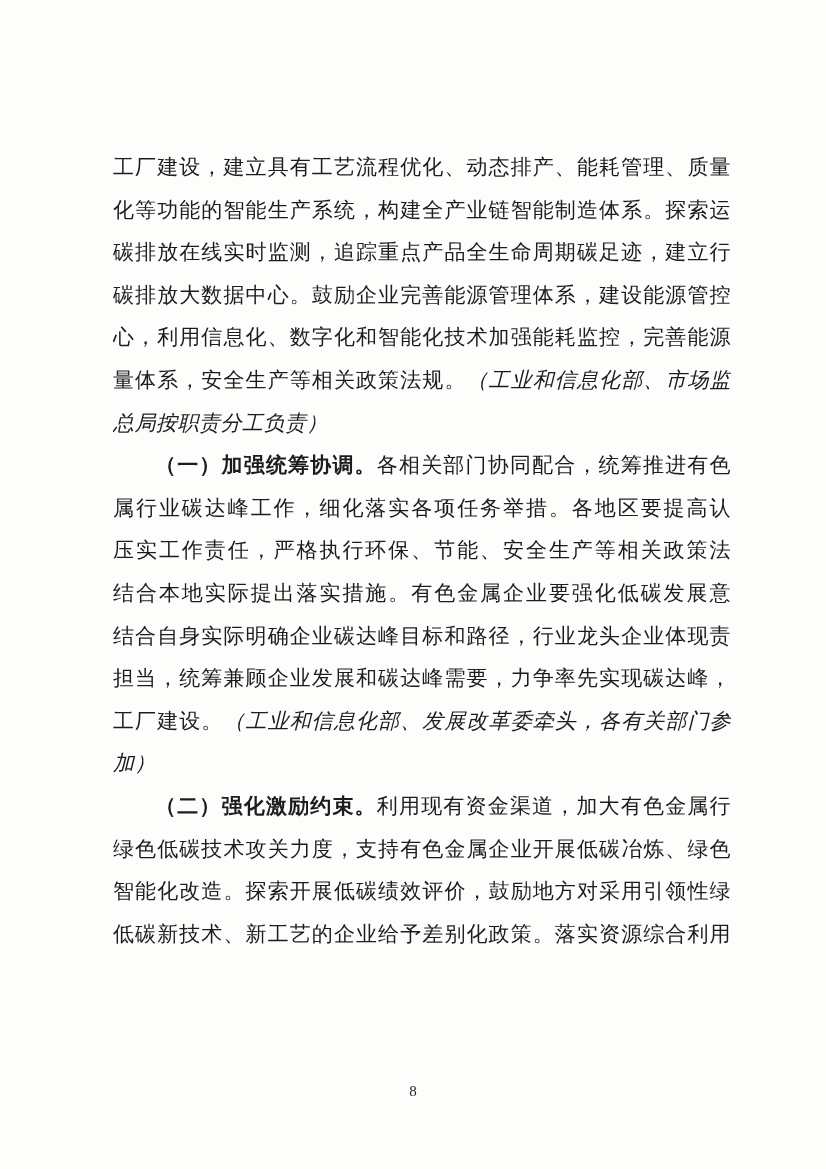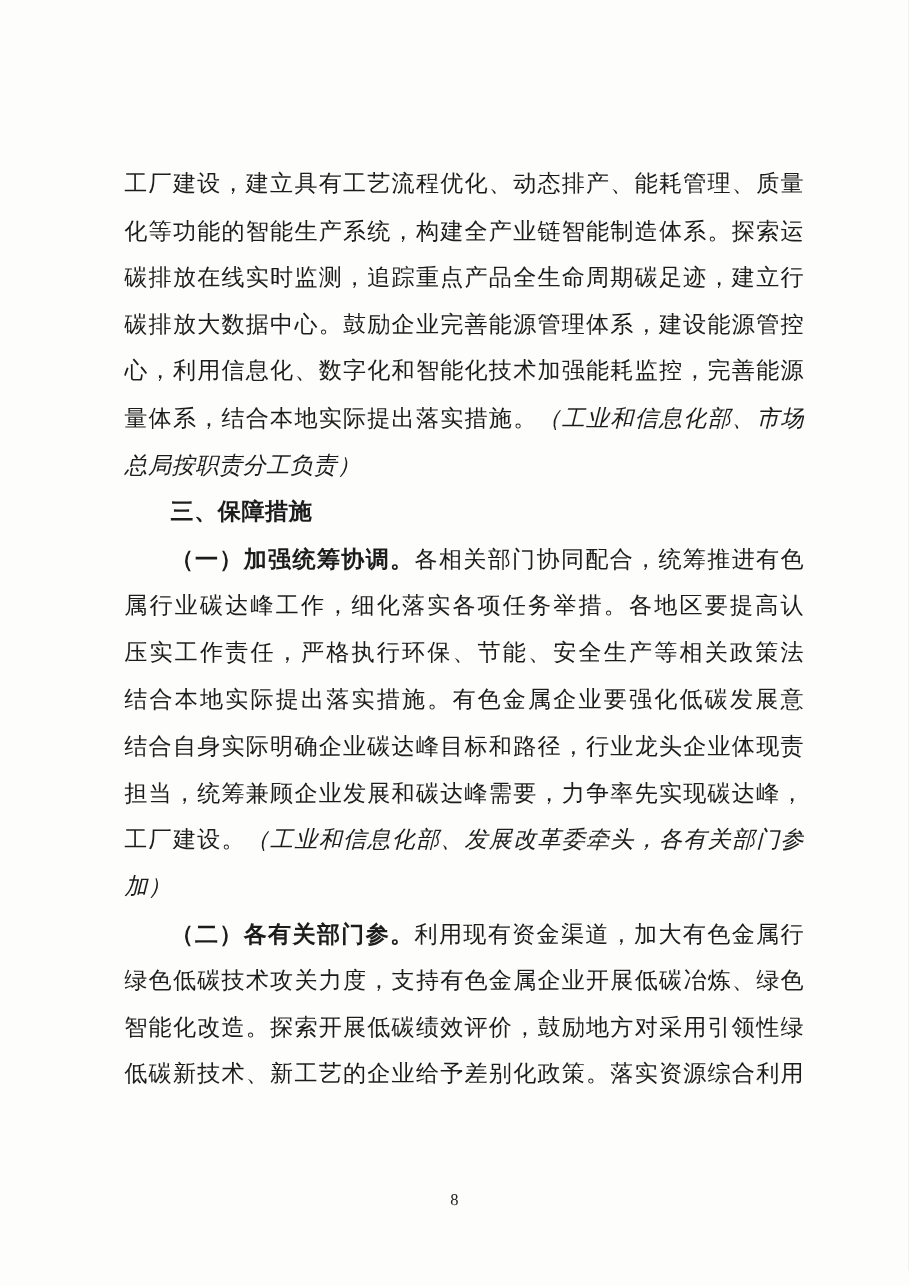--- a/index.html
+++ b/index.html
@@ -59,38 +59,35 @@
 <body>
 
 <div class="page">
   <div class="content">
       <div>
         <div class="line"><span class="seg-n">工厂建设，建立具有工艺流程优化、动态排产、能耗管理、质量优</span></div>
         <div class="line"><span class="seg-n">化等功能的智能生产系统，构建全产业链智能制造体系。探索运用</span></div>
         <div class="line"><span class="seg-n">碳排放在线实时监测，追踪重点产品全生命周期碳足迹，建立行业</span></div>
         <div class="line"><span class="seg-n">碳排放大数据中心。鼓励企业完善能源管理体系，建设能源管控中</span></div>
         <div class="line"><span class="seg-n">心，利用信息化、数字化和智能化技术加强能耗监控，完善能源计</span></div>
-        <div class="line"><span class="seg-n">量体系，结合本地实际提出落实措施。</span><span class="seg-k">（工业和信息化部、市场监管</span></div>
+        <div class="line"><span class="seg-n">量体系，安全生产等相关政策法规。</span><span class="seg-k">（工业和信息化部、市场监管</span></div>
         <div class="line nojust"><span class="seg-k">总局按职责分工负责）</span></div>
-      </div>
-      <div>
-        <div class="line indent nojust"><span class="seg-b">三、保障措施</span></div>
       </div>
       <div>
         <div class="line indent"><span class="seg-bk">（一）加强统筹协调。</span><span class="seg-n">各相关部门协同配合，统筹推进有色金</span></div>
         <div class="line"><span class="seg-n">属行业碳达峰工作，细化落实各项任务举措。各地区要提高认识，</span></div>
         <div class="line"><span class="seg-n">压实工作责任，严格执行环保、节能、安全生产等相关政策法规，</span></div>
         <div class="line"><span class="seg-n">结合本地实际提出落实措施。有色金属企业要强化低碳发展意识，</span></div>
         <div class="line"><span class="seg-n">结合自身实际明确企业碳达峰目标和路径，行业龙头企业体现责任</span></div>
         <div class="line"><span class="seg-n">担当，统筹兼顾企业发展和碳达峰需要，力争率先实现碳达峰，做</span></div>
         <div class="line"><span class="seg-n">工厂建设。</span><span class="seg-k">（工业和信息化部、发展改革委牵头，各有关部门参</span></div>
         <div class="line nojust"><span class="seg-k">加）</span></div>
       </div>
       <div>
-        <div class="line indent"><span class="seg-bk">（二）各有关部门参。</span><span class="seg-n">利用现有资金渠道，加大有色金属行业</span></div>
+        <div class="line indent"><span class="seg-bk">（二）强化激励约束。</span><span class="seg-n">利用现有资金渠道，加大有色金属行业</span></div>
         <div class="line"><span class="seg-n">绿色低碳技术攻关力度，支持有色金属企业开展低碳冶炼、绿色化</span></div>
         <div class="line"><span class="seg-n">智能化改造。探索开展低碳绩效评价，鼓励地方对采用引领性绿色</span></div>
         <div class="line"><span class="seg-n">低碳新技术、新工艺的企业给予差别化政策。落实资源综合利用税</span></div>
       </div>
     </div>
   <div class="footer">
     <span>8</span>
   </div>
 </div>
 

